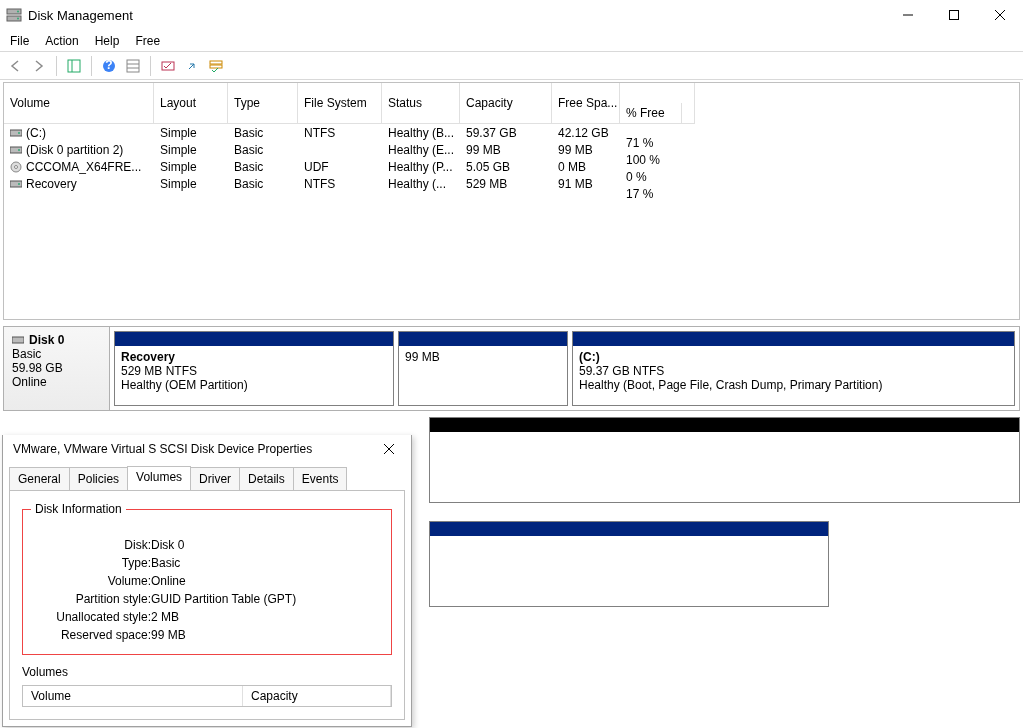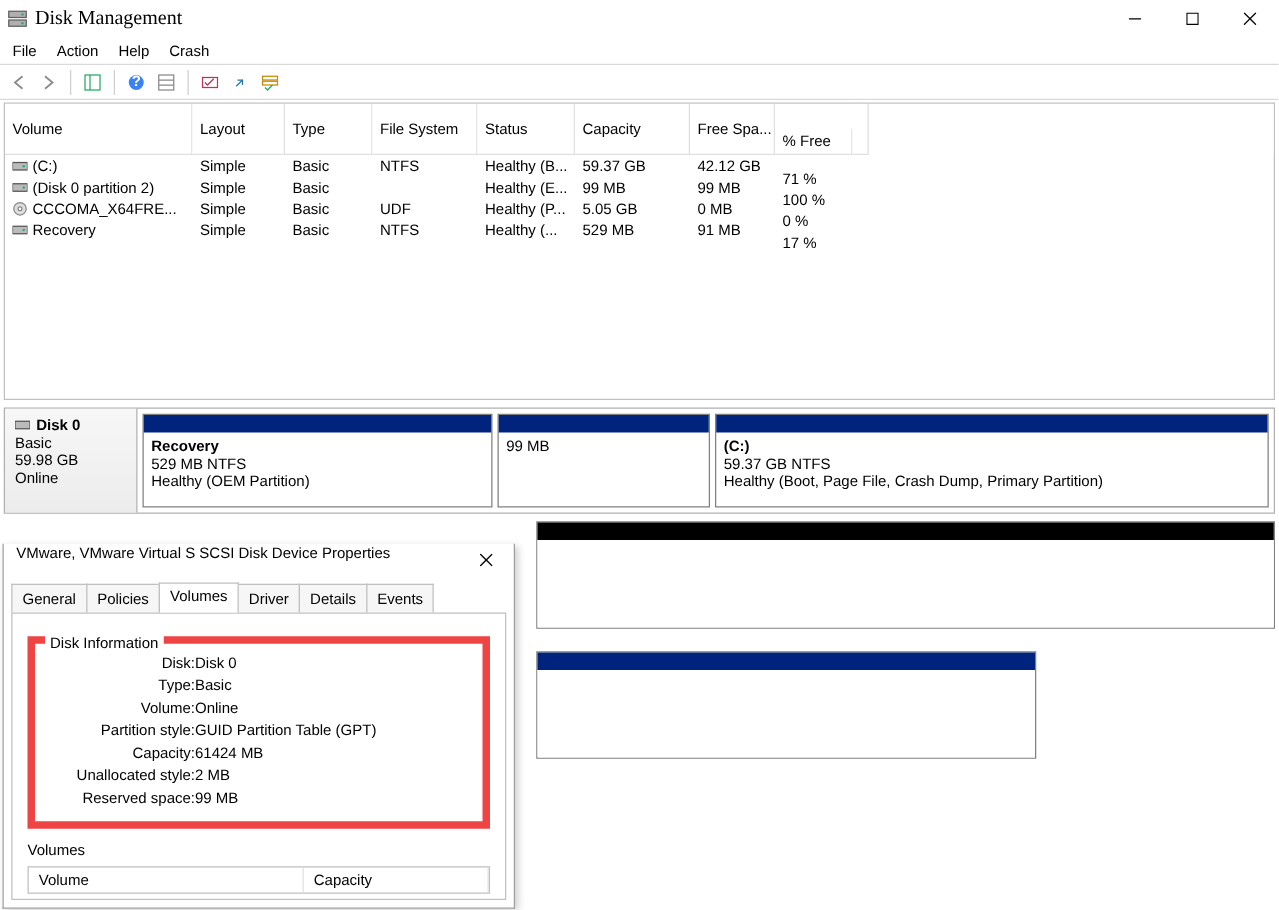--- a/index.html
+++ b/index.html
@@ -1,21 +1,21 @@
 <!DOCTYPE html>
 <html><head>
 <meta charset="utf-8">
 <style>
 * { box-sizing: border-box; font-family: "Segoe UI", Tahoma, sans-serif; font-size: 12px; }
 html, body { margin: 0; padding: 0; width: 1023px; height: 728px; background: #fff; color: #000; overflow: hidden; }
 
 
 .titlebar { height: 30px; display: flex; align-items: center; padding: 0 0 0 6px; }
 .titlebar .icon { width: 16px; height: 16px; margin-right: 6px; display: inline-flex; }
-.titlebar .title { flex: 1; font-size: 16px; font-family: Liberation Serif, serif; }
+.titlebar .title { flex: 1; font-size: 13px; }
 .titlebar .winbtns { display: flex; }
 .titlebar .winbtn { width: 46px; height: 30px; display: flex; align-items: center; justify-content: center; color: #333; }
 
 
 .menubar { height: 22px; display: flex; align-items: center; padding: 0 2px; border-bottom: 1px solid #d9d9d9; }
 .menubar .menuitem { padding: 3px 8px; cursor: default; }
 
 
 .toolbar { height: 28px; display: flex; align-items: center; padding: 0 4px; gap: 2px; border-bottom: 1px solid #d9d9d9; }
 .toolbar .tbtn { width: 22px; height: 22px; display: flex; align-items: center; justify-content: center; border: 1px solid transparent; }
@@ -46,28 +46,28 @@
 .disk-left .dname { font-weight: 700; display: flex; align-items: center; gap: 5px; }
 .disk-parts { flex: 1; display: flex; gap: 4px; padding: 4px; }
 .part { border: 1px solid #808080; display: flex; flex-direction: column; min-width: 30px; }
 .part .stripe { height: 14px; background: #00247d; }
 .part.black .stripe { background: #000; }
 .part .pbody { padding: 4px 6px; flex: 1; }
 .part .pbody .pt { font-weight: 700; }
 
 
 .propdlg { position: absolute; left: 2px; top: 435px; width: 410px; height: 292px; background: #fff; border: 1px solid #a0a0a0; border-top: none; box-shadow: 2px 2px 6px rgba(0,0,0,0.2); overflow: hidden; }
-.prop-title { height: 28px; display: flex; align-items: flex-start; padding: 0 2px 0 10px; font-size: 12px; }
+.prop-title { height: 28px; display: flex; align-items: center; padding: 0 2px 0 10px; font-size: 12px; }
 .prop-title .t { flex: 1; }
 .prop-close { width: 40px; height: 26px; display: flex; align-items: center; justify-content: center; }
 .prop-tabs { display: flex; padding: 0 6px; margin-top: 4px; }
 .prop-tab { padding: 4px 8px; border: 1px solid #c0c0c0; border-bottom: none; background: #f6f6f6; margin-right: -1px; position: relative; cursor: default; }
 .prop-tab.active { background: #fff; z-index: 2; font-weight: 400; padding-top: 3px; margin-top: -1px; }
 .prop-body { border: 1px solid #c0c0c0; margin: 0 6px 6px 6px; padding: 10px 12px; height: 230px; position: relative; background: #fff; }
-.group { border: 6px solid #ef4444; padding: 4px 12px 12px 12px; position: relative; margin-top: 8px; }
+.group { border: 1px solid #ef4444; padding: 24px 12px 12px 12px; position: relative; margin-top: 8px; }
 .group .legend { position: absolute; top: -8px; left: 8px; background: #fff; padding: 0 4px; }
 .kv { display: flex; margin-top: 4px; text-align: right; }
 .kv .k { width: 116px; }
 .vol-sub-head { display: flex; border: 1px solid #c0c0c0; margin-top: 6px; }
 .vol-sub-head .sc { padding: 3px 8px; border-right: 1px solid #e0e0e0; }
 .sc0 { width: 220px; }
 .sc1 { flex: 1; }
 
 .di-icon { width:12px; height:12px; display:inline-block; }
 
@@ -107,21 +107,21 @@
           <line x1="10" y1="0" x2="0" y2="10" stroke="#000"></line>
         </svg>
       </div>
   </div>
 </div>
 
 <div class="menubar">
   <div class="menuitem">File</div>
   <div class="menuitem">Action</div>
   <div class="menuitem">Help</div>
-  <div class="menuitem">Crash</div>
+  <div class="menuitem">Free</div>
 </div>
 
 <div class="toolbar">
   <div class="tbtn disabled">
       <svg width="14" height="14">
         <path d="M10 2 L4 7 L10 12" fill="none" stroke="#000" stroke-width="1.5"></path>
       </svg>
     </div>
   <div class="tbtn disabled">
       <svg width="14" height="14">
@@ -339,24 +339,20 @@
         </div>
       <div class="kv">
           <div class="k">Volume:</div>
           <div>Online</div>
         </div>
       <div class="kv">
           <div class="k">Partition style:</div>
           <div>GUID Partition Table (GPT)</div>
         </div>
       <div class="kv">
-          <div class="k">Capacity:</div>
-          <div>61424 MB</div>
-        </div>
-      <div class="kv">
           <div class="k">Unallocated style:</div>
           <div>2 MB</div>
         </div>
       <div class="kv">
           <div class="k">Reserved space:</div>
           <div>99 MB</div>
         </div>
     </div>
     <div style="margin-top:10px;">Volumes</div>
     <div class="vol-sub-head">

